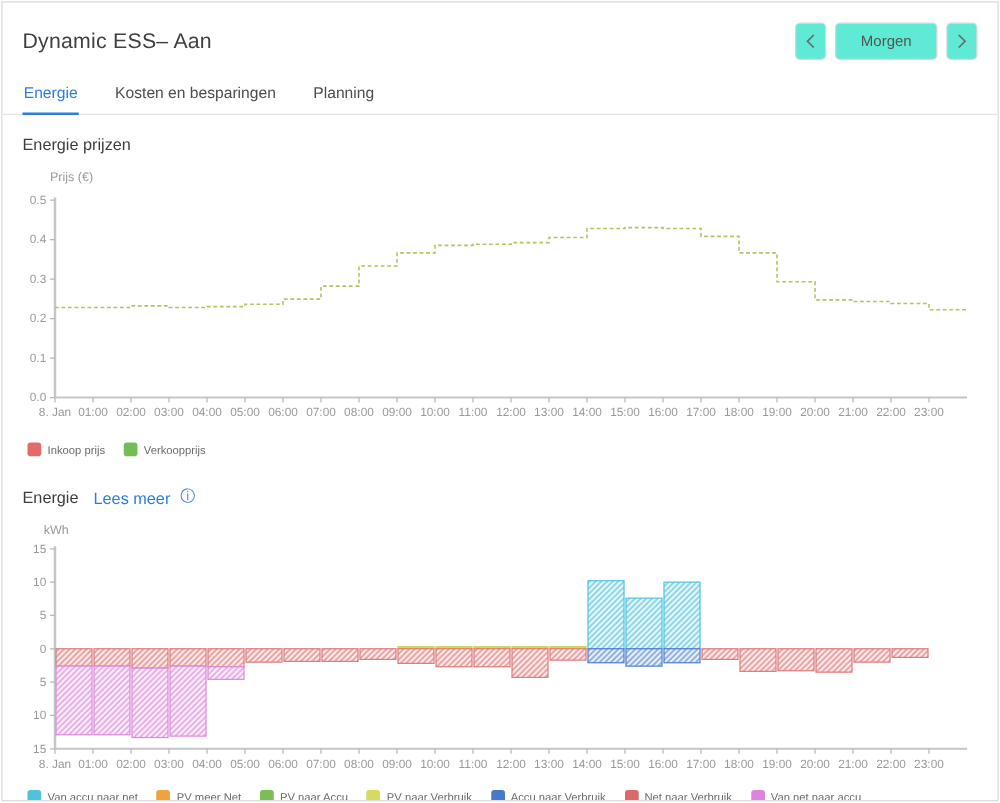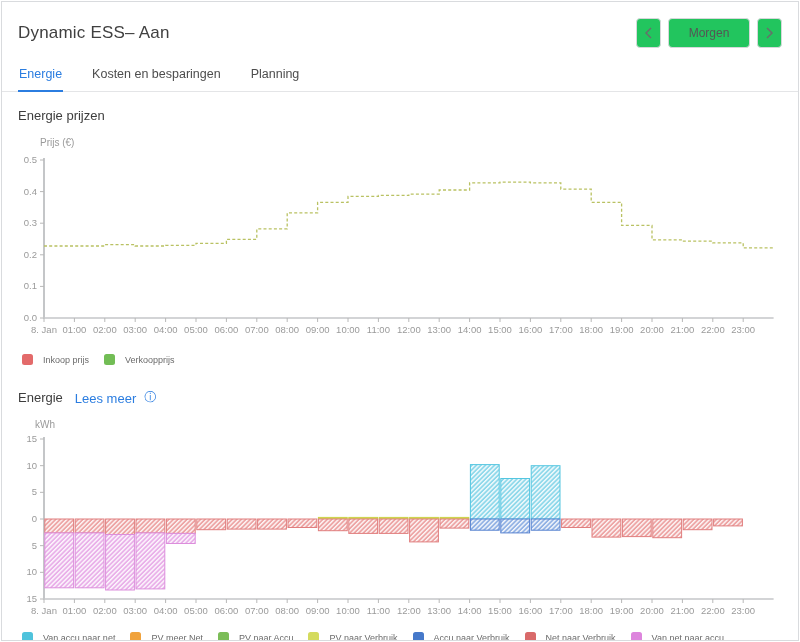--- a/index.html
+++ b/index.html
@@ -6,36 +6,36 @@
   html,body { margin:0; padding:0; background:#fff; }
   body { font-family:"Liberation Sans", sans-serif; color:#3f3f3f; }
   .card {
     position:relative; width:798px; height:640px; margin:1px;
     background:#fff; border:1px solid #d9dbde; border-radius:0; overflow:hidden;
   }
   .page-header { display:flex; justify-content:space-between; align-items:center; padding:16px 16px 8px 16px; }
   .page-title { font-size:17px; font-weight:500; color:#404040; letter-spacing:.2px; }
   .date-nav { display:flex; gap:7px; align-items:center; }
   .nav-btn {
-    height:30px; background:#22c55e; border:1px solid #d6d8da; border-radius:4px;
+    height:30px; background:#5eead4; border:1px solid #d6d8da; border-radius:4px;
     display:flex; align-items:center; justify-content:center; cursor:pointer; color:#6b6b6b;
   }
   .nav-btn.sq { width:25px; }
   .nav-btn.wide { width:82px; font-size:12px; color:#555; }
   .tab-bar { display:flex; gap:28px; padding:0 16px; border-bottom:1px solid #e4e5e7; margin-top:4px; }
   .tab { position:relative; font-size:12.5px; color:#4d4d4d; padding:7px 1px 10px 1px; cursor:pointer; }
   .tab.active { color:#2b7de0; }
   .tab.active::after { content:""; position:absolute; left:0; right:0; bottom:-1px; height:2px; background:#2b7de0; }
   .section-title { font-size:13px; color:#3d3d3d; margin:16px 16px 0 16px; }
   .axis-unit { font-size:10px; color:#9a9a9a; }
   .unit1 { margin:14px 0 0 38px; }
   .unit2 { margin:13px 0 4px 33px; }
   .chart-svg { display:block; margin-top:4px; }
   .legend { display:flex; align-items:center; gap:15px; margin:10px 0 0 20px; flex-wrap:nowrap; }
-  .legend-item { display:flex; align-items:center; gap:10px; cursor:pointer; }
+  .legend-item { display:flex; align-items:center; gap:5px; cursor:pointer; }
   .swatch { width:11px; height:11px; border-radius:2.5px; display:inline-block; }
   .legend-label { font-size:9px; color:#6b6b6b; }
   .energy-head { display:flex; align-items:center; gap:12px; margin:24px 16px 0 16px; }
   .lees-meer { font-size:13px; color:#2b7de0; cursor:pointer; display:flex; align-items:flex-end; gap:8px; }
   .info-glyph { font-size:12px; color:#2b7de0; }
   svg text { font-family:"Liberation Sans", sans-serif; font-size:9.5px; fill:#9a9a9a; }
 </style>
 </head>
 <body>
 

